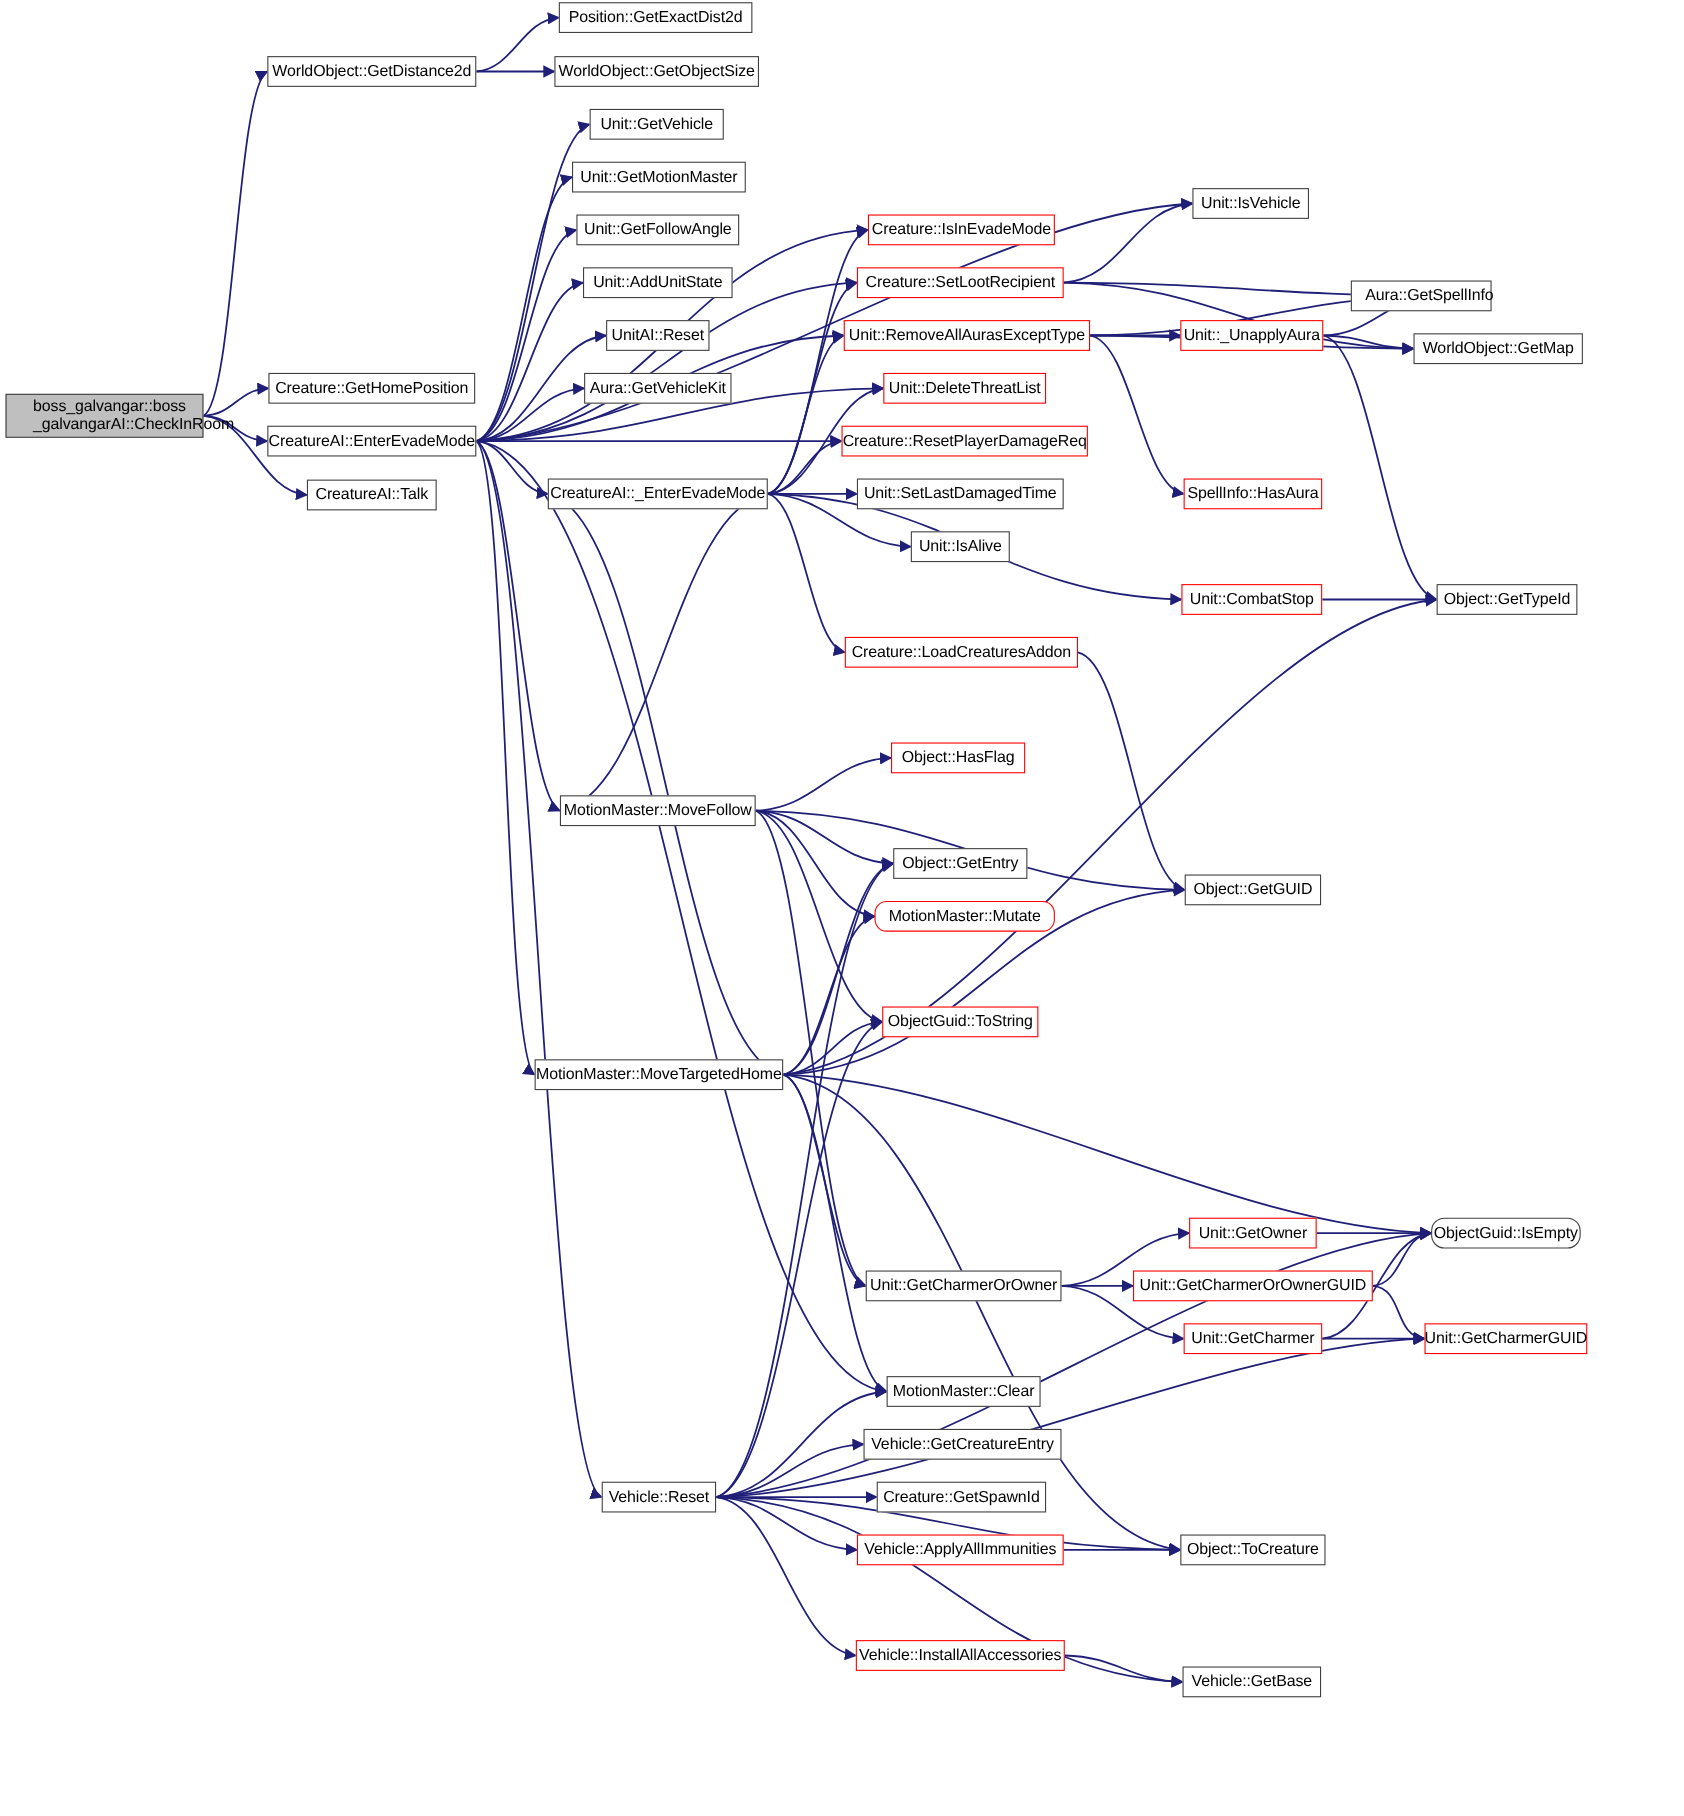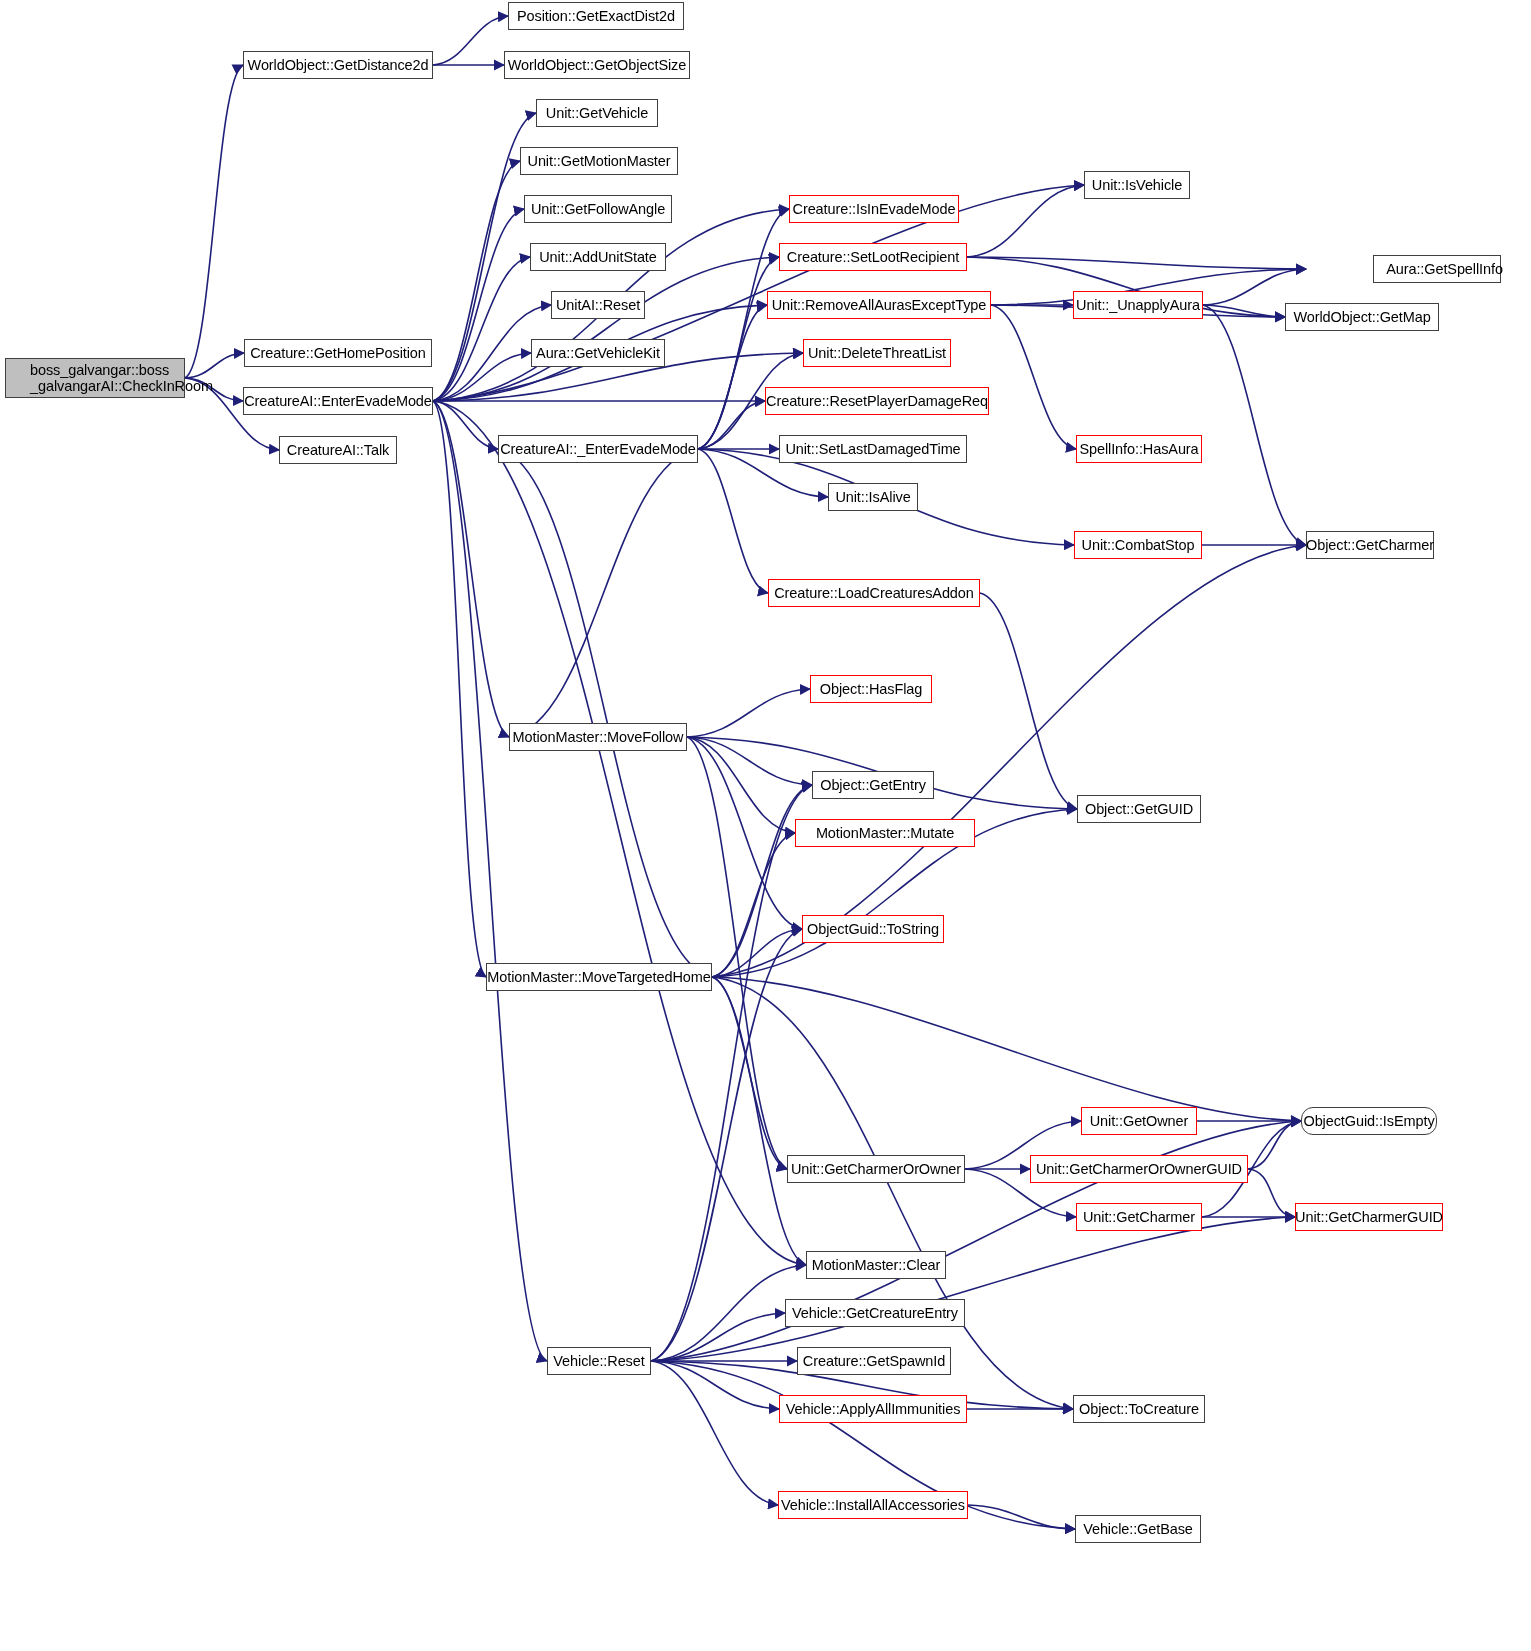--- a/index.html
+++ b/index.html
@@ -166,29 +166,29 @@
       <div class="node" style="left: 1084px; top: 171px; width: 106px; height: 28px;">Unit::IsVehicle</div>
       <div class="node red" style="left: 789px; top: 195px; width: 170px; height: 28px;">Creature::IsInEvadeMode</div>
       <div class="node red" style="left: 779px; top: 243px; width: 188px; height: 28px;">Creature::SetLootRecipient</div>
       <div class="node red" style="left: 767px; top: 291px; width: 224px; height: 28px;">Unit::RemoveAllAurasExceptType</div>
       <div class="node red" style="left: 803px; top: 339px; width: 148px; height: 28px;">Unit::DeleteThreatList</div>
       <div class="node red" style="left: 765px; top: 387px; width: 224px; height: 28px;">Creature::ResetPlayerDamageReq</div>
       <div class="node" style="left: 779px; top: 435px; width: 188px; height: 28px;">Unit::SetLastDamagedTime</div>
       <div class="node" style="left: 828px; top: 483px; width: 90px; height: 28px;">Unit::IsAlive</div>
       <div class="node red" style="left: 1074px; top: 531px; width: 128px; height: 28px;">Unit::CombatStop</div>
       <div class="node red" style="left: 768px; top: 579px; width: 212px; height: 28px;">Creature::LoadCreaturesAddon</div>
-      <div class="node" style="left: 1373px; top: 255px; width: 128px; height: 28px; padding-left: 20px;">Aura::GetSpellInfo</div>
+      <div class="node" style="left: 1228px; top: 255px; width: 128px; height: 28px; padding-left: 20px;">Aura::GetSpellInfo</div>
       <div class="node red" style="left: 1073px; top: 291px; width: 130px; height: 28px;">Unit::_UnapplyAura</div>
       <div class="node" style="left: 1285px; top: 303px; width: 154px; height: 28px;">WorldObject::GetMap</div>
       <div class="node red" style="left: 1076px; top: 435px; width: 126px; height: 28px;">SpellInfo::HasAura</div>
-      <div class="node" style="left: 1306px; top: 531px; width: 128px; height: 28px;">Object::GetCharmer</div>
+      <div class="node" style="left: 1306px; top: 531px; width: 128px; height: 28px;">Object::GetTypeId</div>
       <div class="node red" style="left: 810px; top: 675px; width: 122px; height: 28px;">Object::HasFlag</div>
       <div class="node" style="left: 509px; top: 723px; width: 178px; height: 28px;">MotionMaster::MoveFollow</div>
       <div class="node" style="left: 812px; top: 771px; width: 122px; height: 28px;">Object::GetEntry</div>
-      <div class="node red" style="left: 795px; top: 819px; width: 180px; height: 28px;">MotionMaster::Mutate</div>
+      <div class="node red" style="left: 795px; top: 819px; width: 164px; height: 28px; border-radius: 11px;">MotionMaster::Mutate</div>
       <div class="node" style="left: 1077px; top: 795px; width: 124px; height: 28px; text-align: right;">Object::GetGUID</div>
       <div class="node red" style="left: 802px; top: 915px; width: 142px; height: 28px;">ObjectGuid::ToString</div>
       <div class="node" style="left: 486px; top: 963px; width: 226px; height: 28px;">MotionMaster::MoveTargetedHome</div>
       <div class="node red" style="left: 1081px; top: 1107px; width: 116px; height: 28px;">Unit::GetOwner</div>
       <div class="node" style="left: 1301px; top: 1107px; width: 136px; height: 28px; border-radius: 12px;">ObjectGuid::IsEmpty</div>
       <div class="node" style="left: 787px; top: 1155px; width: 178px; height: 28px;">Unit::GetCharmerOrOwner</div>
       <div class="node red" style="left: 1030px; top: 1155px; width: 218px; height: 28px;">Unit::GetCharmerOrOwnerGUID</div>
       <div class="node red" style="left: 1076px; top: 1203px; width: 126px; height: 28px;">Unit::GetCharmer</div>
       <div class="node red" style="left: 1295px; top: 1203px; width: 148px; height: 28px;">Unit::GetCharmerGUID</div>
       <div class="node" style="left: 806px; top: 1251px; width: 140px; height: 28px;">MotionMaster::Clear</div>

